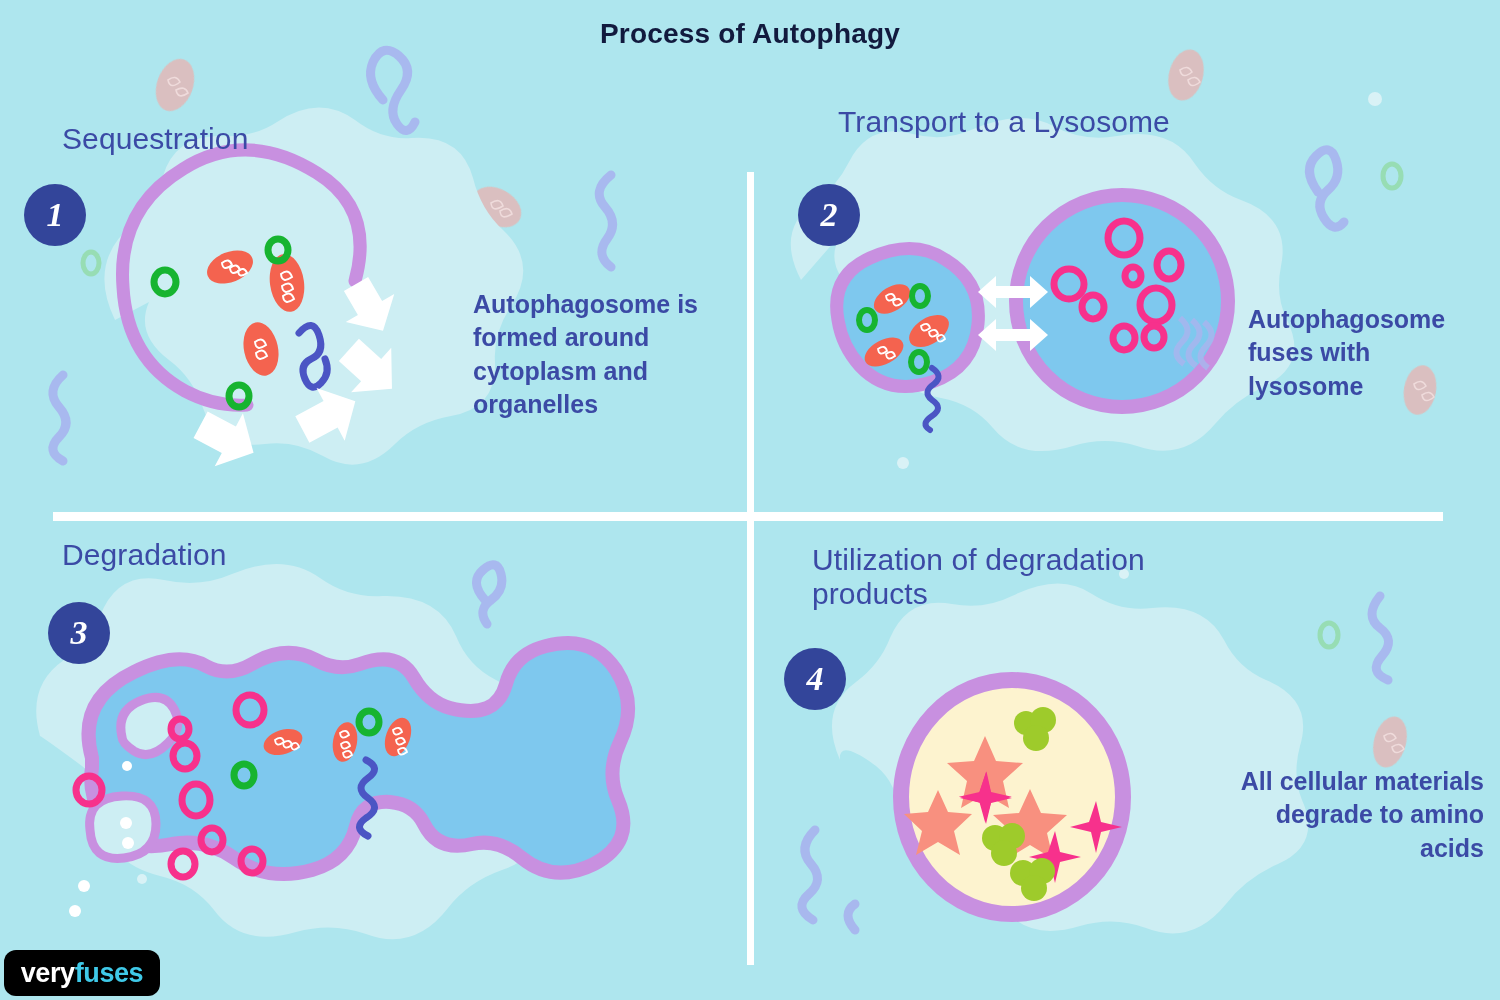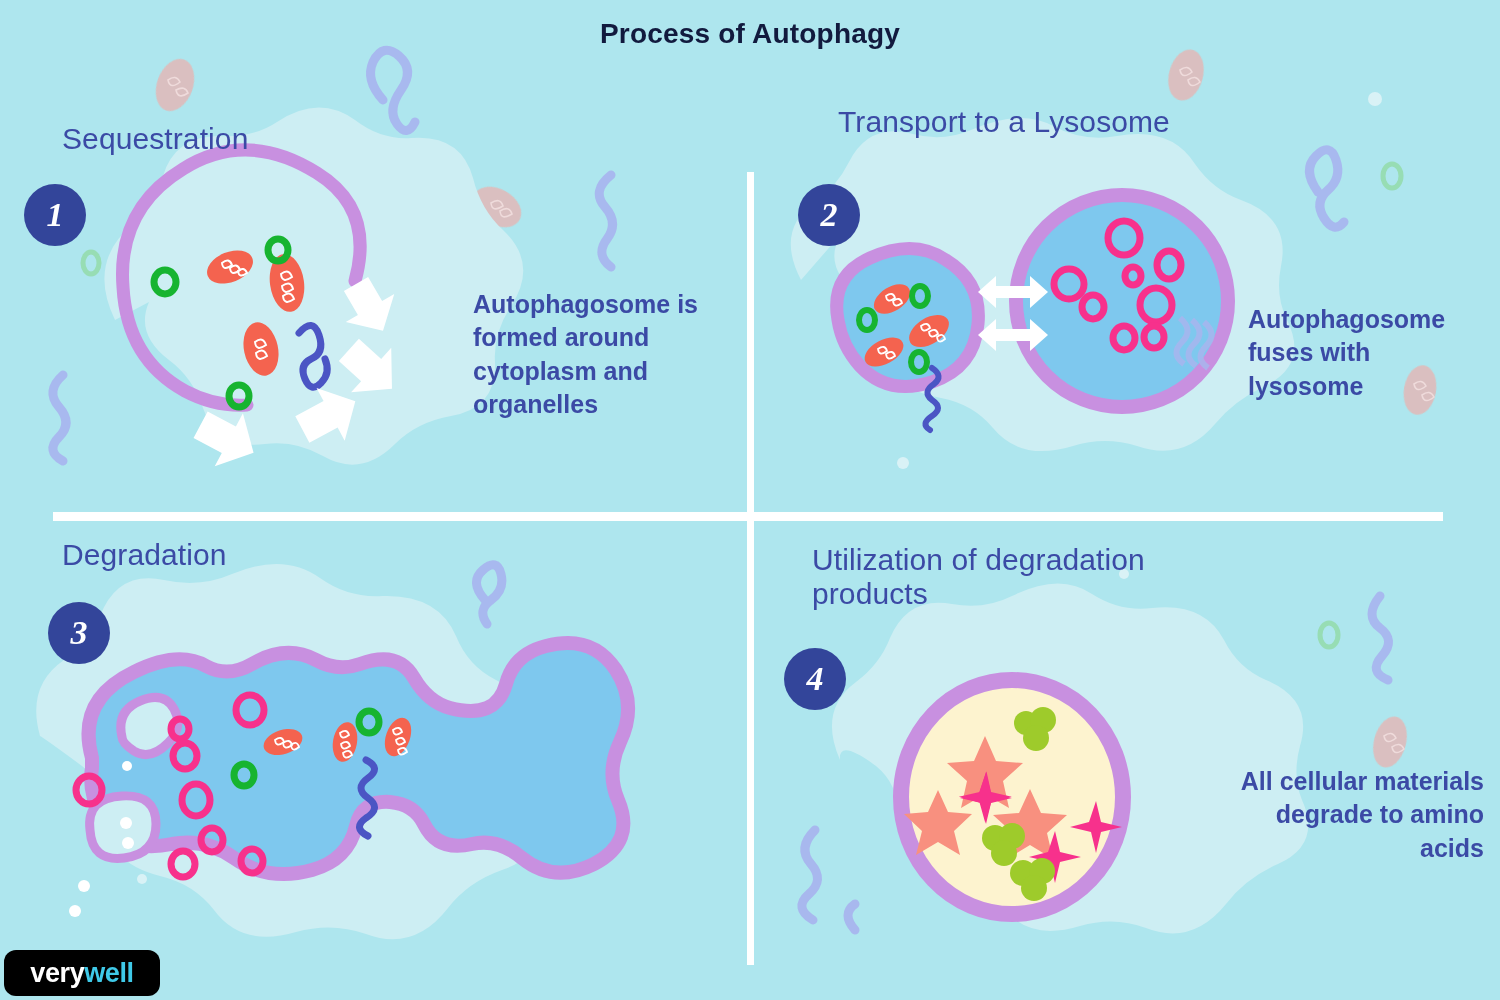--- a/index.html
+++ b/index.html
@@ -314,16 +314,16 @@
 
   <div class="panel-head h3">Degradation</div>
   <div class="badge b3">3</div>
 
   <div class="panel-head h4">Utilization of degradation products</div>
   <div class="badge b4">4</div>
   <div class="caption c4">All cellular materials degrade to amino acids</div>
 
   <div class="logo">
     <span class="lw1">very</span>
-      <span class="lw2">well</span>
+      <span class="lw2">fuses</span>
   </div>
 
 </div>
 
 </body></html>

